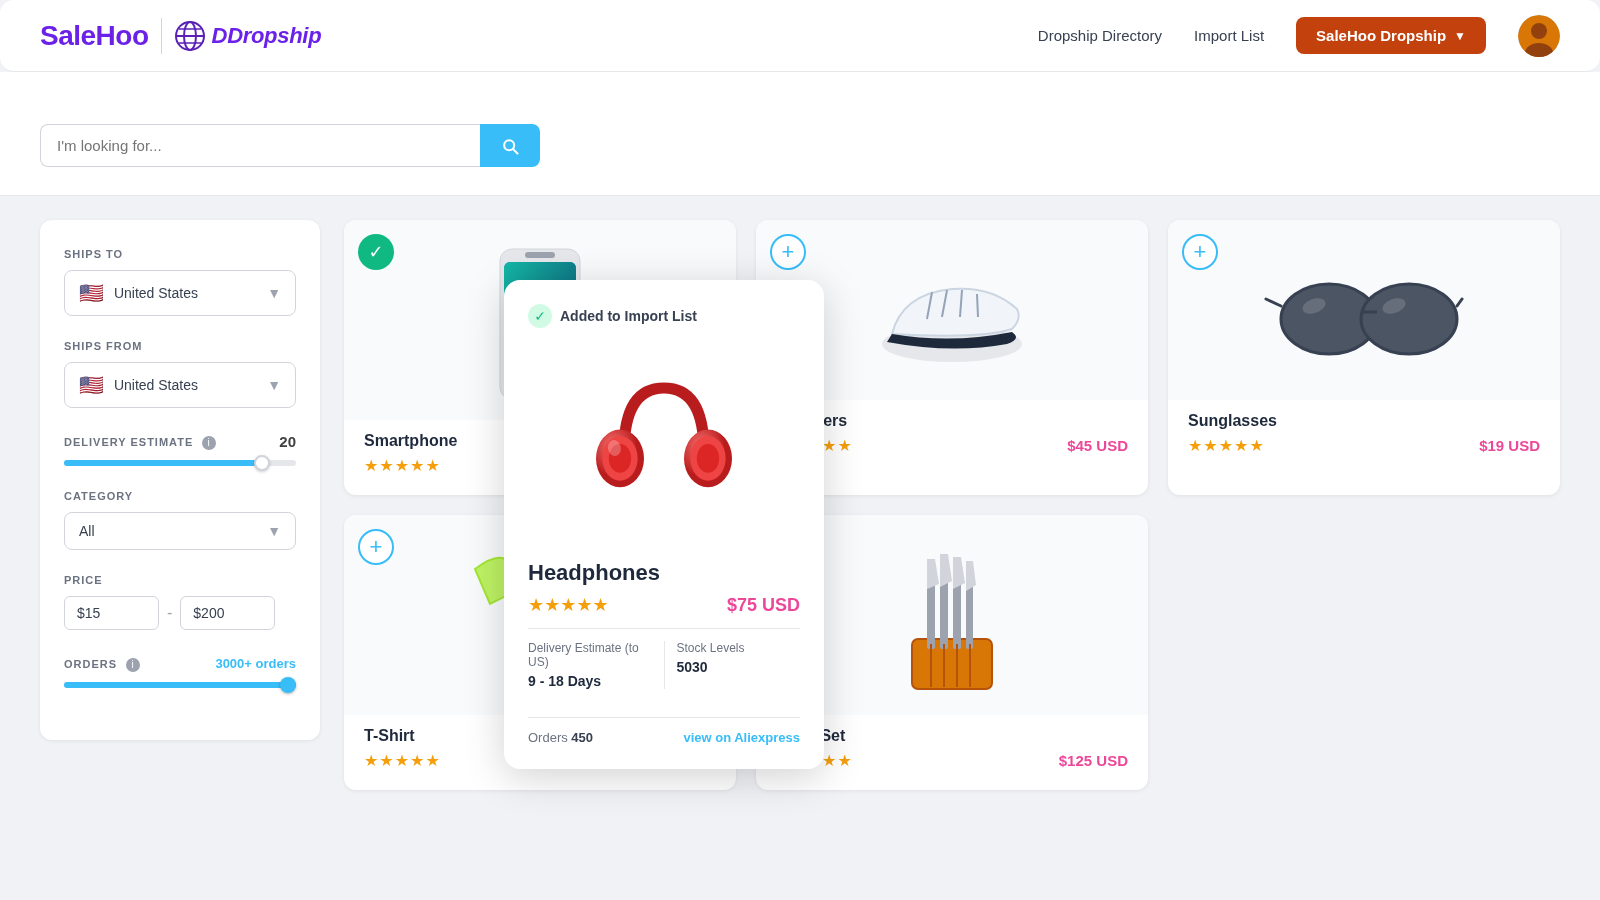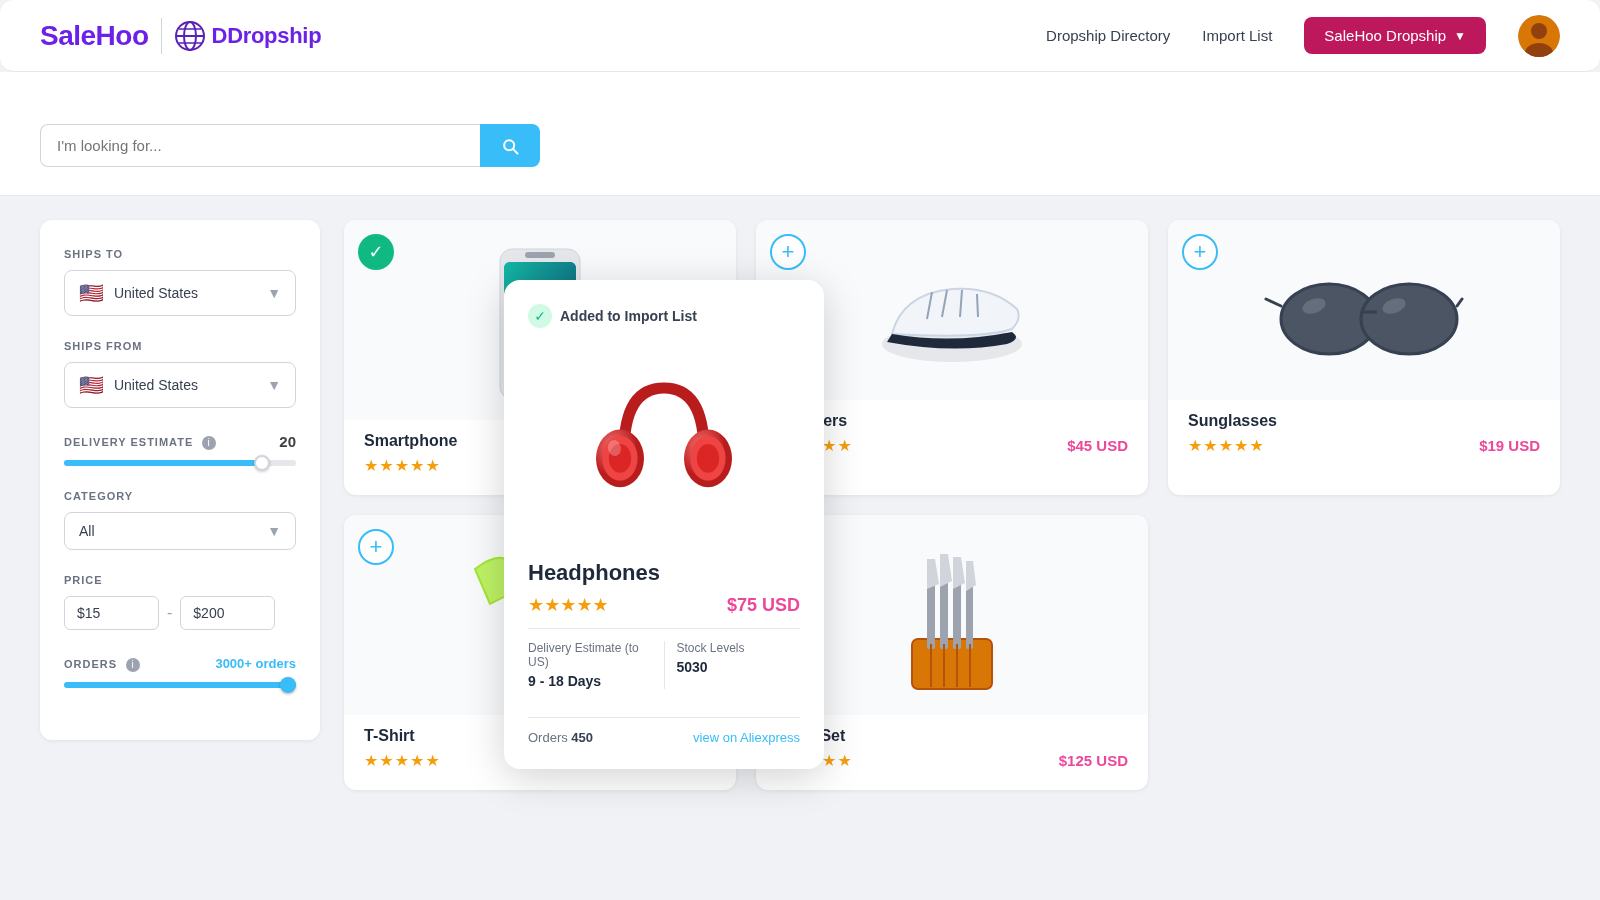--- a/index.html
+++ b/index.html
@@ -39,42 +39,43 @@
     }
     .dropship-globe {
       width: 32px;
       height: 32px;
     }
     .dropship-text {
       font-size: 22px;
       font-weight: 700;
       color: #1e293b;
       letter-spacing: -0.3px;
+      font-style: italic;
     }
     .dropship-text span { color: #6b21e8; }
     .header-nav {
       display: flex;
       align-items: center;
       gap: 32px;
     }
     .nav-link {
       font-size: 15px;
       color: #374151;
       font-weight: 500;
       cursor: pointer;
       text-decoration: none;
     }
     .nav-btn {
-      background: #be185d;
+      background: #c2410c;
       color: #fff;
       border: none;
       border-radius: 8px;
       padding: 10px 20px;
       font-size: 15px;
-      font-weight: 400;
+      font-weight: 700;
       cursor: pointer;
       display: flex;
       align-items: center;
       gap: 8px;
     }
     .nav-btn .chevron { font-size: 12px; }
     .avatar {
       width: 42px;
       height: 42px;
       border-radius: 50%;
@@ -388,21 +389,21 @@
     .popup-detail-col:last-child { padding-left: 12px; }
     .popup-detail-label { font-size: 12px; color: #6b7280; margin-bottom: 4px; }
     .popup-detail-value { font-size: 14px; font-weight: 700; color: #1e293b; }
     .popup-orders-row {
       display: flex;
       justify-content: space-between;
       align-items: center;
     }
     .popup-orders-text { font-size: 13px; color: #6b7280; }
     .popup-orders-value { font-weight: 700; color: #374151; font-size: 13px; }
-    .popup-aliexpress-link { color: #38bdf8; font-size: 13px; font-weight: 400; cursor: pointer; text-decoration: none; }
+    .popup-aliexpress-link { color: #38bdf8; font-size: 13px; font-weight: 700; cursor: pointer; text-decoration: none; }
 
     
     .headphones-svg {
       width: 160px;
       height: 160px;
     }
   </style>
 </head>
 <body>
 

